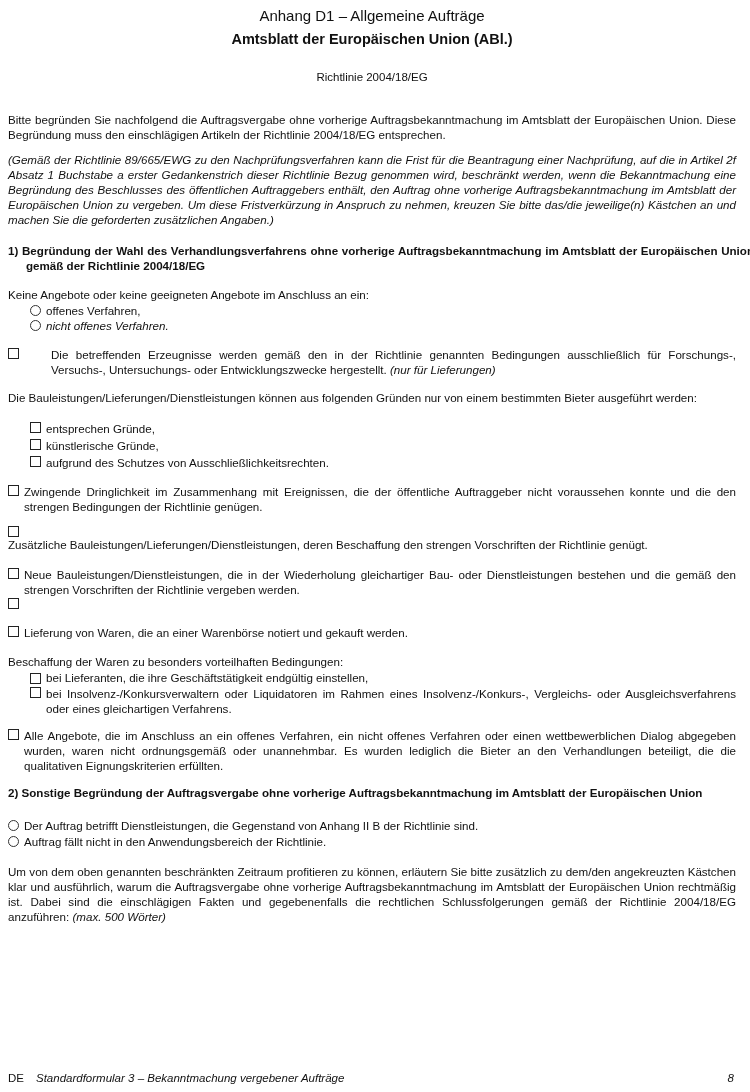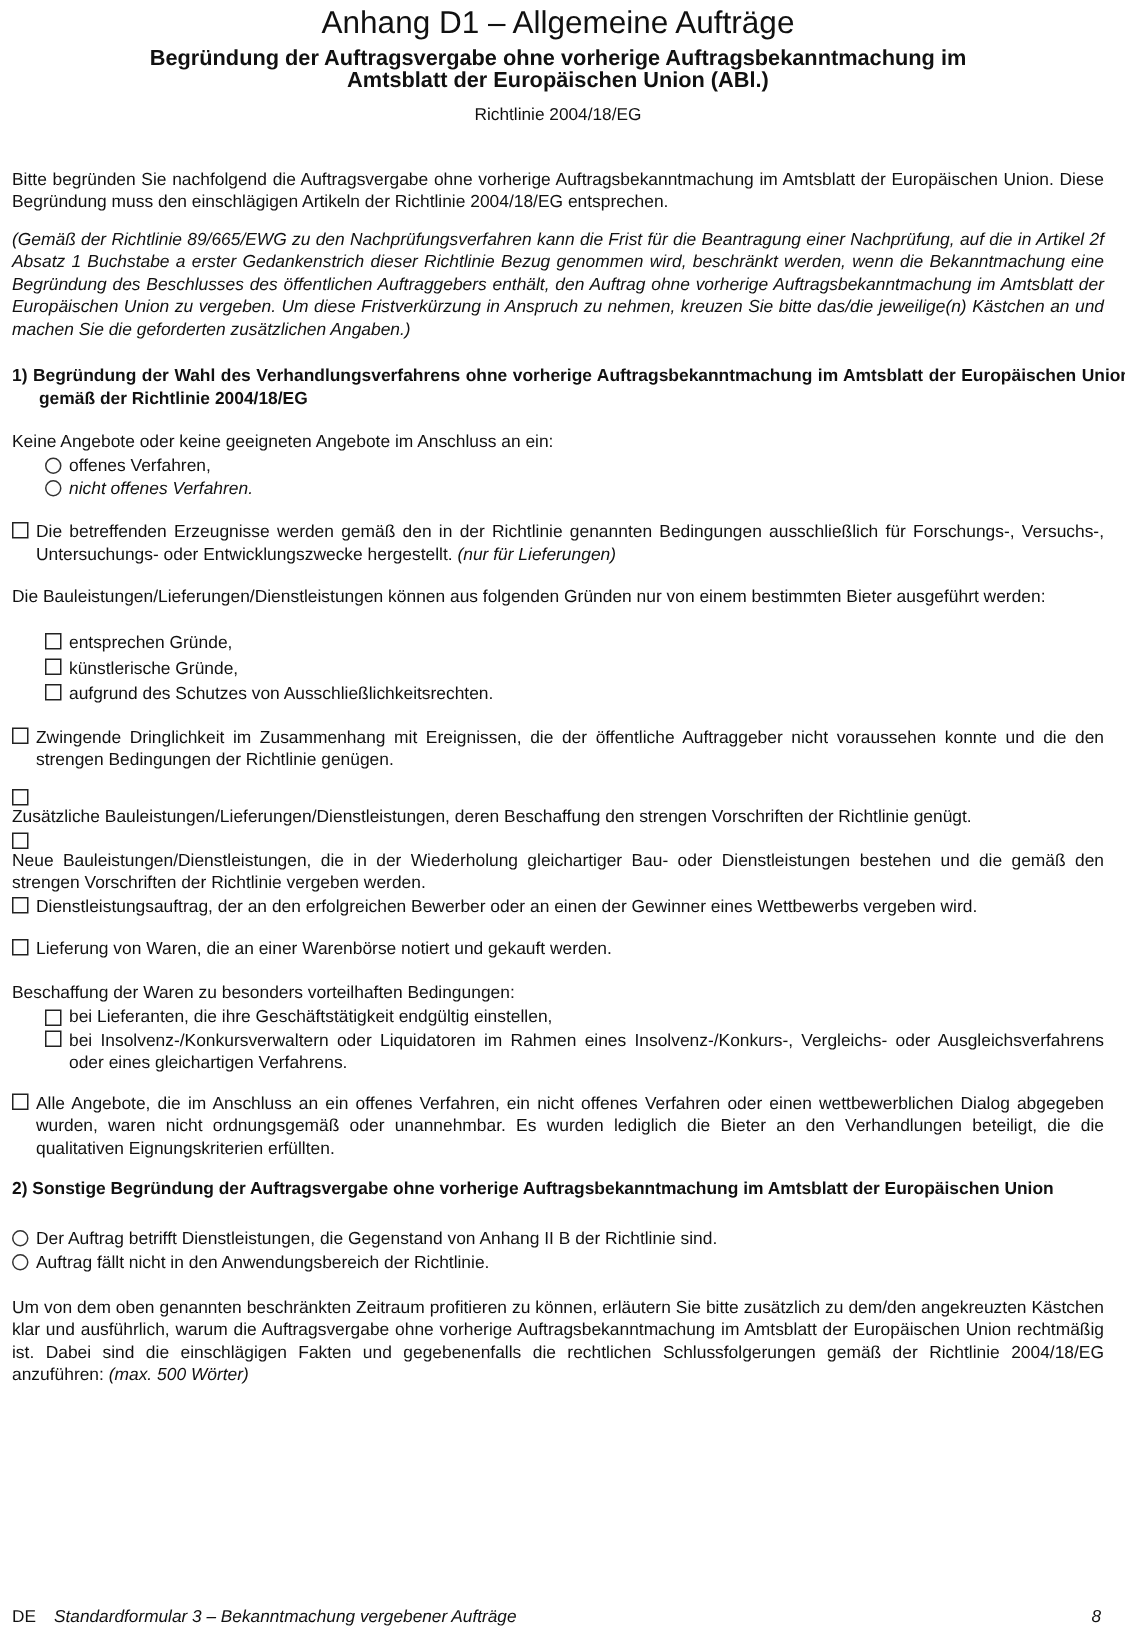--- a/index.html
+++ b/index.html
@@ -3,21 +3,21 @@
 <meta charset="utf-8">
 <style>
   html, body { margin: 0; padding: 0; background: #ffffff; }
   body {
     width: 750px; height: 1092px; position: relative; overflow: hidden;
     font-family: "Liberation Sans", "DejaVu Sans", sans-serif;
     color: #111; font-size: 11.6px; line-height: 15px;
   }
   .page { position: absolute; left: 8px; top: 0; width: 728px; }
   .title { position: absolute; left: 0; width: 728px; text-align: center; }
-  .t1 { top: 6px; font-size: 21px; line-height: 20px; }
+  .t1 { top: 6px; font-size: 15px; line-height: 20px; }
   .t2 { top: 32px; font-size: 14.5px; line-height: 15px; font-weight: bold; }
   .t3 { top: 70px; font-size: 11.5px; }
   .blk { position: absolute; left: 0; width: 728px; text-align: justify; }
   .ital { font-style: italic; }
   .bold { font-weight: bold; }
   .opt { position: absolute; display: flex; align-items: flex-start; }
   .cb {
     display: inline-block; width: 11px; height: 11px; border: 1.3px solid #222;
     flex: 0 0 auto; margin-top: 1px; margin-right: 5px; background: #fff; box-sizing: border-box;
   }
@@ -32,41 +32,40 @@
   .footer .form { position: absolute; left: 28px; font-style: italic; }
   .footer .pg { position: absolute; right: 0; font-style: italic; }
 </style>
 </head>
 <body>
 
 <div class="page">
 
   <div class="title t1">Anhang D1 – Allgemeine Aufträge</div>
   <div class="title t2">
-    <div>Begründung der Auftragsvergabe ohne vorherige Auftragsbekanntmachung im</div>
     <div>Amtsblatt der Europäischen Union (ABl.)</div>
   </div>
   <div class="title t3">Richtlinie 2004/18/EG</div>
 
   <div class="blk" style="top:112px;">Bitte begründen Sie nachfolgend die Auftragsvergabe ohne vorherige Auftragsbekanntmachung im Amtsblatt der Europäischen Union. Diese Begründung muss den einschlägigen Artikeln der Richtlinie 2004/18/EG entsprechen.</div>
   <div class="blk ital" style="top:152px;">(Gemäß der Richtlinie 89/665/EWG zu den Nachprüfungsverfahren kann die Frist für die Beantragung einer Nachprüfung, auf die in Artikel 2f Absatz 1 Buchstabe a erster Gedankenstrich dieser Richtlinie Bezug genommen wird, beschränkt werden, wenn die Bekanntmachung eine Begründung des Beschlusses des öffentlichen Auftraggebers enthält, den Auftrag ohne vorherige Auftragsbekanntmachung im Amtsblatt der Europäischen Union zu vergeben. Um diese Fristverkürzung in Anspruch zu nehmen, kreuzen Sie bitte das/die jeweilige(n) Kästchen an und machen Sie die geforderten zusätzlichen Angaben.)</div>
 
   <div class="blk bold hang" style="top:243px;">1) Begründung der Wahl des Verhandlungsverfahrens ohne vorherige Auftragsbekanntmachung im Amtsblatt der Europäischen Union gemäß der Richtlinie 2004/18/EG</div>
 
   <div class="blk" style="top:287px;">Keine Angebote oder keine geeigneten Angebote im Anschluss an ein:</div>
   <div class="opt" style="top:303px; left:22px;">
     <span class="rb"></span>
     <span>offenes Verfahren,</span>
   </div>
   <div class="opt" style="top:318px; left:22px;font-style:italic;">
     <span class="rb"></span>
     <span>nicht offenes Verfahren.</span>
   </div>
 
-  <div class="opt" style="top:347px; left:0; width:728px;">
+  <div class="opt" style="top:347px; left:0; width:728px;gap:27px;">
     <span class="cb"></span>
     <span class="opt-text">
       <span>Die betreffenden Erzeugnisse werden gemäß den in der Richtlinie genannten Bedingungen ausschließlich für Forschungs-, Versuchs-, Untersuchungs- oder Entwicklungszwecke hergestellt.</span>
       <span class="ital">(nur für Lieferungen)</span>
     </span>
   </div>
 
   <div class="blk" style="top:390px;">Die Bauleistungen/Lieferungen/Dienstleistungen können aus folgenden Gründen nur von einem bestimmten Bieter ausgeführt werden:</div>
   <div class="opt" style="top:421px; left:22px;">
     <span class="cb"></span>
@@ -84,28 +83,27 @@
   <div class="opt" style="top:484px; left:0; width:728px;">
     <span class="cb"></span>
     <span class="opt-text">Zwingende Dringlichkeit im Zusammenhang mit Ereignissen, die der öffentliche Auftraggeber nicht voraussehen konnte und die den strengen Bedingungen der Richtlinie genügen.</span>
   </div>
 
   <div class="opt" style="top:525px; left:0; width:728px;flex-direction:column;">
     <span class="cb"></span>
     <span class="opt-text">Zusätzliche Bauleistungen/Lieferungen/Dienstleistungen, deren Beschaffung den strengen Vorschriften der Richtlinie genügt.</span>
   </div>
 
-  <div class="opt" style="top:554px; left:0; width:728px;flex-direction:column;">
+  <div class="opt" style="top:567px; left:0; width:728px;">
     <span class="cb"></span>
     <span class="opt-text">Neue Bauleistungen/Dienstleistungen, die in der Wiederholung gleichartiger Bau- oder Dienstleistungen bestehen und die gemäß den strengen Vorschriften der Richtlinie vergeben werden.</span>
   </div>
 
   <div class="opt" style="top:597px; left:0; width:728px;">
     <span class="cb"></span>
-    <span class="opt-text">Dienstleistungsauftrag, der an den erfolgreichen Bewerber oder an einen der Gewinner eines Wettbewerbs vergeben wird.</span>
   </div>
 
   <div class="opt" style="top:625px; left:0; width:728px;">
     <span class="cb"></span>
     <span class="opt-text">Lieferung von Waren, die an einer Warenbörse notiert und gekauft werden.</span>
   </div>
 
   <div class="blk" style="top:654px;">Beschaffung der Waren zu besonders vorteilhaften Bedingungen:</div>
   <div class="opt" style="top:670px; left:22px; width:706px;align-items:center;">
     <span class="cb"></span>

